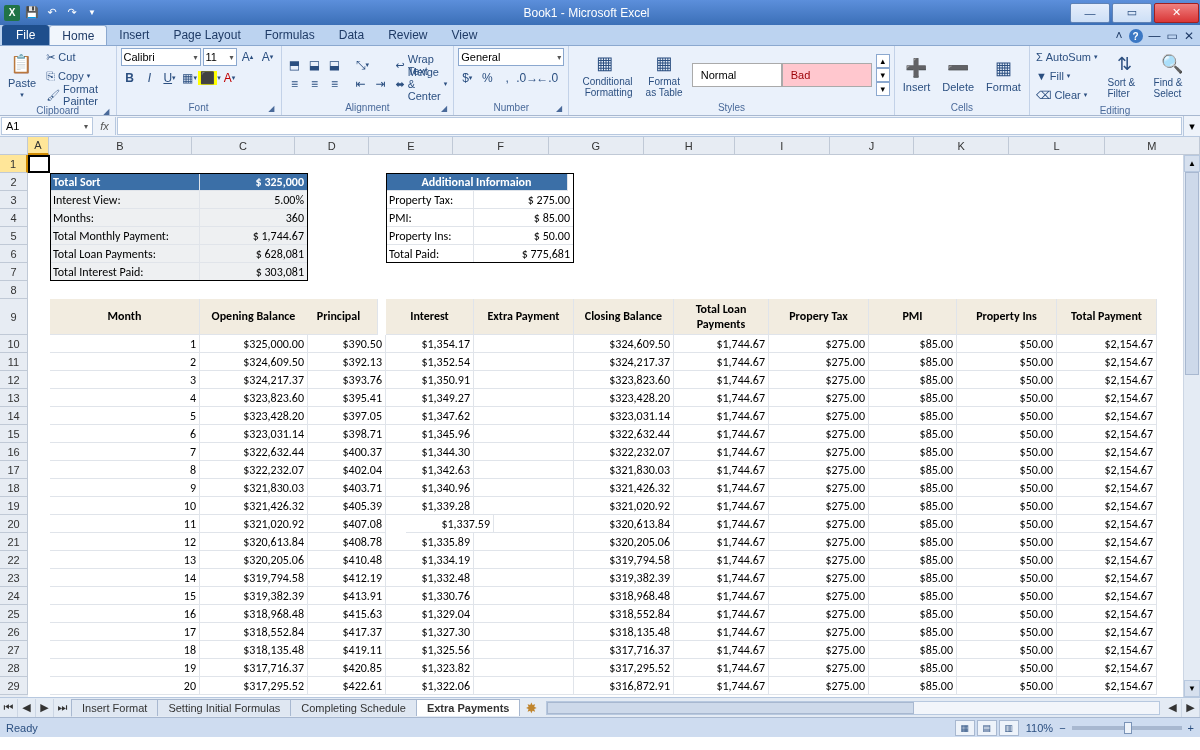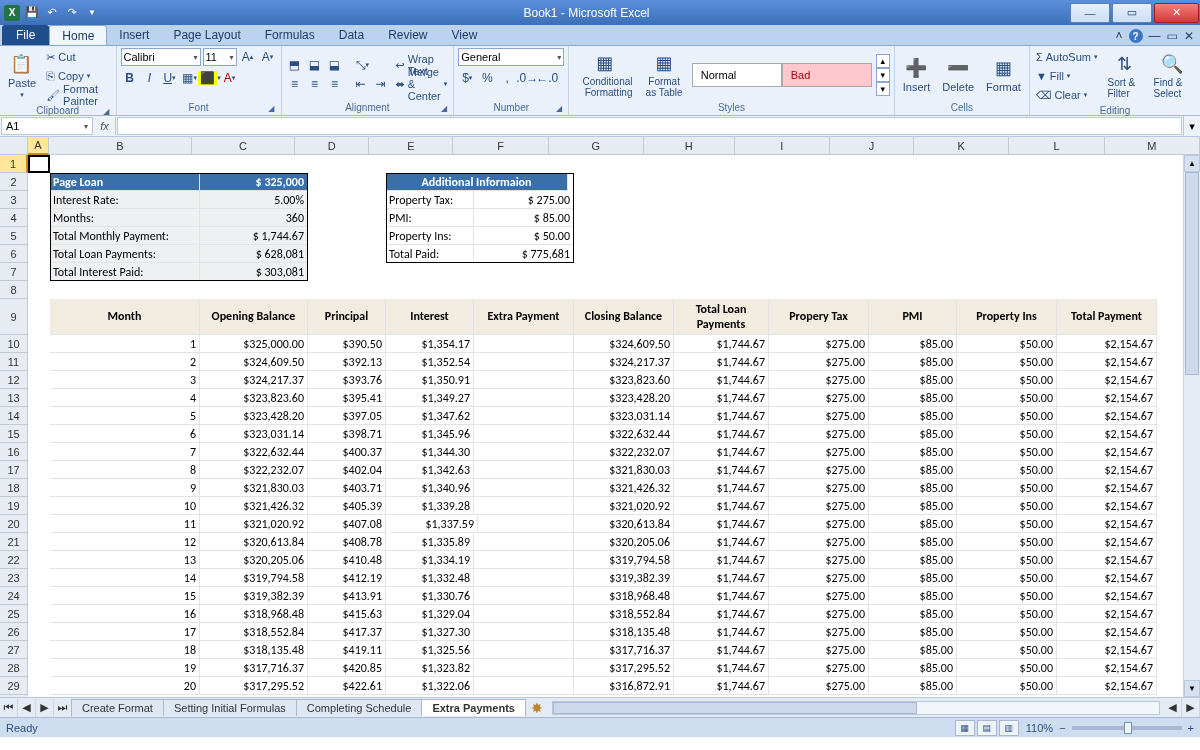--- a/index.html
+++ b/index.html
@@ -367,23 +367,23 @@
       <div class="rowhead">23</div>
       <div class="rowhead">24</div>
       <div class="rowhead">25</div>
       <div class="rowhead">26</div>
       <div class="rowhead">27</div>
       <div class="rowhead">28</div>
       <div class="rowhead">29</div>
     </div>
   <div class="cells" id="cells">
       <div class="cell cursor" style="left: 0px; top: 0px; width: 22px;"></div>
-      <div class="cell loanhdr" style="left: 22px; top: 18px; width: 150px;">Page Loan</div>
+      <div class="cell loanhdr" style="left: 22px; top: 18px; width: 150px;">Total Sort</div>
       <div class="cell loanhdr ar" style="left: 172px; top: 18px; width: 108px;">$     325,000</div>
-      <div class="cell " style="left: 22px; top: 36px; width: 150px; background: rgb(238, 240, 242);">Interest Rate:</div>
+      <div class="cell " style="left: 22px; top: 36px; width: 150px; background: rgb(238, 240, 242);">Interest View:</div>
       <div class="cell ar" style="left: 172px; top: 36px; width: 108px; background: rgb(238, 240, 242);">5.00%</div>
       <div class="cell " style="left: 22px; top: 54px; width: 150px; background: rgb(238, 240, 242);">Months:</div>
       <div class="cell ar" style="left: 172px; top: 54px; width: 108px; background: rgb(238, 240, 242);">360</div>
       <div class="cell " style="left: 22px; top: 72px; width: 150px; background: rgb(238, 240, 242);">Total Monthly  Payment:</div>
       <div class="cell ar" style="left: 172px; top: 72px; width: 108px; background: rgb(238, 240, 242);">$   1,744.67</div>
       <div class="cell " style="left: 22px; top: 90px; width: 150px; background: rgb(238, 240, 242);">Total Loan Payments:</div>
       <div class="cell ar" style="left: 172px; top: 90px; width: 108px; background: rgb(238, 240, 242);">$   628,081</div>
       <div class="cell " style="left: 22px; top: 108px; width: 150px; background: rgb(238, 240, 242);">Total Interest Paid:</div>
       <div class="cell ar" style="left: 172px; top: 108px; width: 108px; background: rgb(238, 240, 242);">$   303,081</div>
       <div style="position: absolute; left: 22px; top: 18px; width: 258px; height: 108px; border: 1.5px solid rgb(0, 0, 0); pointer-events: none;"></div>
@@ -392,21 +392,21 @@
       <div class="cell ar" style="left: 446px; top: 36px; width: 100px;">$     275.00</div>
       <div class="cell " style="left: 358px; top: 54px; width: 88px;">PMI:</div>
       <div class="cell ar" style="left: 446px; top: 54px; width: 100px;">$     85.00</div>
       <div class="cell " style="left: 358px; top: 72px; width: 88px;">Property Ins:</div>
       <div class="cell ar" style="left: 446px; top: 72px; width: 100px;">$     50.00</div>
       <div class="cell " style="left: 358px; top: 90px; width: 88px;">Total Paid:</div>
       <div class="cell ar" style="left: 446px; top: 90px; width: 100px;">$     775,681</div>
       <div style="position: absolute; left: 358px; top: 18px; width: 188px; height: 90px; border: 1.5px solid rgb(0, 0, 0); pointer-events: none;"></div>
       <div class="cell ac" style="font-weight: bold; background: rgb(242, 236, 224); left: 22px; top: 144px; width: 150px; height: 36px; white-space: normal; line-height: 1.2; text-align: center; display: flex; align-items: center; justify-content: center;">Month</div>
       <div class="cell ac" style="font-weight: bold; background: rgb(242, 236, 224); left: 172px; top: 144px; width: 108px; height: 36px; white-space: normal; line-height: 1.2; text-align: center; display: flex; align-items: center; justify-content: center;">Opening Balance</div>
-      <div class="cell ac" style="font-weight: bold; background: rgb(242, 236, 224); left: 280px; top: 144px; width: 78px; height: 36px; white-space: normal; line-height: 1.2; text-align: center; display: flex; align-items: center; justify-content: center;">Principal</div>
+      <div class="cell ac" style="font-weight: bold; background: rgb(242, 236, 224); left: 272px; top: 144px; width: 78px; height: 36px; white-space: normal; line-height: 1.2; text-align: center; display: flex; align-items: center; justify-content: center;">Principal</div>
       <div class="cell ac" style="font-weight: bold; background: rgb(242, 236, 224); left: 358px; top: 144px; width: 88px; height: 36px; white-space: normal; line-height: 1.2; text-align: center; display: flex; align-items: center; justify-content: center;">Interest</div>
       <div class="cell ac" style="font-weight: bold; background: rgb(242, 236, 224); left: 546px; top: 144px; width: 100px; height: 36px; white-space: normal; line-height: 1.2; text-align: center; display: flex; align-items: center; justify-content: center;">Closing Balance</div>
       <div class="cell ac" style="font-weight: bold; background: rgb(242, 236, 224); left: 446px; top: 144px; width: 100px; height: 36px; white-space: normal; line-height: 1.2; text-align: center; display: flex; align-items: center; justify-content: center;">Extra Payment</div>
       <div class="cell ac" style="font-weight: bold; background: rgb(242, 236, 224); left: 646px; top: 144px; width: 95px; height: 36px; white-space: normal; line-height: 1.2; text-align: center; display: flex; align-items: center; justify-content: center;">Total Loan Payments</div>
       <div class="cell ac" style="font-weight: bold; background: rgb(242, 236, 224); left: 741px; top: 144px; width: 100px; height: 36px; white-space: normal; line-height: 1.2; text-align: center; display: flex; align-items: center; justify-content: center;">Propery Tax</div>
       <div class="cell ac" style="font-weight: bold; background: rgb(242, 236, 224); left: 841px; top: 144px; width: 88px; height: 36px; white-space: normal; line-height: 1.2; text-align: center; display: flex; align-items: center; justify-content: center;">PMI</div>
       <div class="cell ac" style="font-weight: bold; background: rgb(242, 236, 224); left: 929px; top: 144px; width: 100px; height: 36px; white-space: normal; line-height: 1.2; text-align: center; display: flex; align-items: center; justify-content: center;">Property Ins</div>
       <div class="cell ac" style="font-weight: bold; background: rgb(242, 236, 224); left: 1029px; top: 144px; width: 100px; height: 36px; white-space: normal; line-height: 1.2; text-align: center; display: flex; align-items: center; justify-content: center;">Total Payment</div>
       <div class="cell ar" style="left: 22px; top: 180px; width: 150px;">1</div>
       <div class="cell ar" style="left: 172px; top: 180px; width: 108px;">$325,000.00</div>
@@ -514,21 +514,21 @@
       <div class="cell ar" style="left: 446px; top: 342px; width: 100px;"></div>
       <div class="cell ar" style="left: 546px; top: 342px; width: 100px;">$321,020.92</div>
       <div class="cell ar" style="left: 646px; top: 342px; width: 95px;">$1,744.67</div>
       <div class="cell ar" style="left: 741px; top: 342px; width: 100px;">$275.00</div>
       <div class="cell ar" style="left: 841px; top: 342px; width: 88px;">$85.00</div>
       <div class="cell ar" style="left: 929px; top: 342px; width: 100px;">$50.00</div>
       <div class="cell ar" style="left: 1029px; top: 342px; width: 100px;">$2,154.67</div>
       <div class="cell ar" style="left: 22px; top: 360px; width: 150px;">11</div>
       <div class="cell ar" style="left: 172px; top: 360px; width: 108px;">$321,020.92</div>
       <div class="cell ar" style="left: 280px; top: 360px; width: 78px;">$407.08</div>
-      <div class="cell ar" style="left: 362px; top: 360px; width: 88px;">$1,337.59</div>
+      <div class="cell ar" style="left: 378px; top: 360px; width: 88px;">$1,337.59</div>
       <div class="cell ar" style="left: 446px; top: 360px; width: 100px;"></div>
       <div class="cell ar" style="left: 546px; top: 360px; width: 100px;">$320,613.84</div>
       <div class="cell ar" style="left: 646px; top: 360px; width: 95px;">$1,744.67</div>
       <div class="cell ar" style="left: 741px; top: 360px; width: 100px;">$275.00</div>
       <div class="cell ar" style="left: 841px; top: 360px; width: 88px;">$85.00</div>
       <div class="cell ar" style="left: 929px; top: 360px; width: 100px;">$50.00</div>
       <div class="cell ar" style="left: 1029px; top: 360px; width: 100px;">$2,154.67</div>
       <div class="cell ar" style="left: 22px; top: 378px; width: 150px;">12</div>
       <div class="cell ar" style="left: 172px; top: 378px; width: 108px;">$320,613.84</div>
       <div class="cell ar" style="left: 280px; top: 378px; width: 78px;">$408.78</div>
@@ -637,21 +637,21 @@
     <div class="btn" style="position:absolute;bottom:0;left:0;right:0;">▼</div>
   </div>
 </div>
 
 <div class="sheetbar">
   <div class="navbtn">⏮</div>
   <div class="navbtn">◀</div>
   <div class="navbtn">▶</div>
   <div class="navbtn">⏭</div>
   <div id="sheets" style="display:flex;">
-      <div class="sheet">Create Format</div>
+      <div class="sheet">Insert Format</div>
       <div class="sheet">Setting Initial Formulas</div>
       <div class="sheet">Completing Schedule</div>
       <div class="sheet active">Extra Payments</div>
     </div>
   <div class="newsheet">✸</div>
   <div class="hscroll">
     <div class="thumb"></div>
   </div>
   <div class="navbtn">◀</div>
   <div class="navbtn">▶</div>

